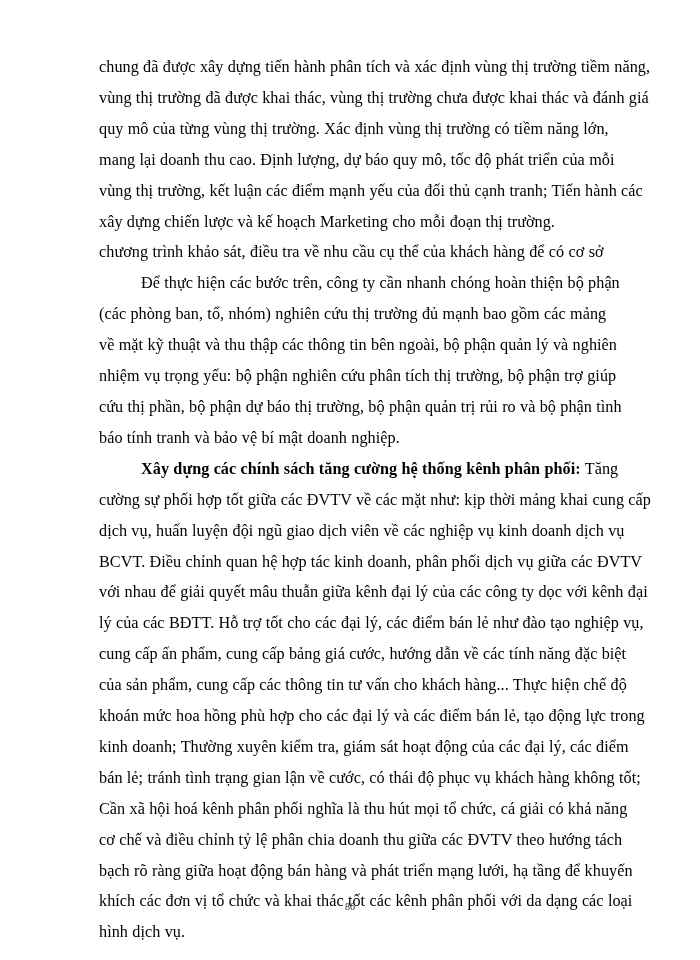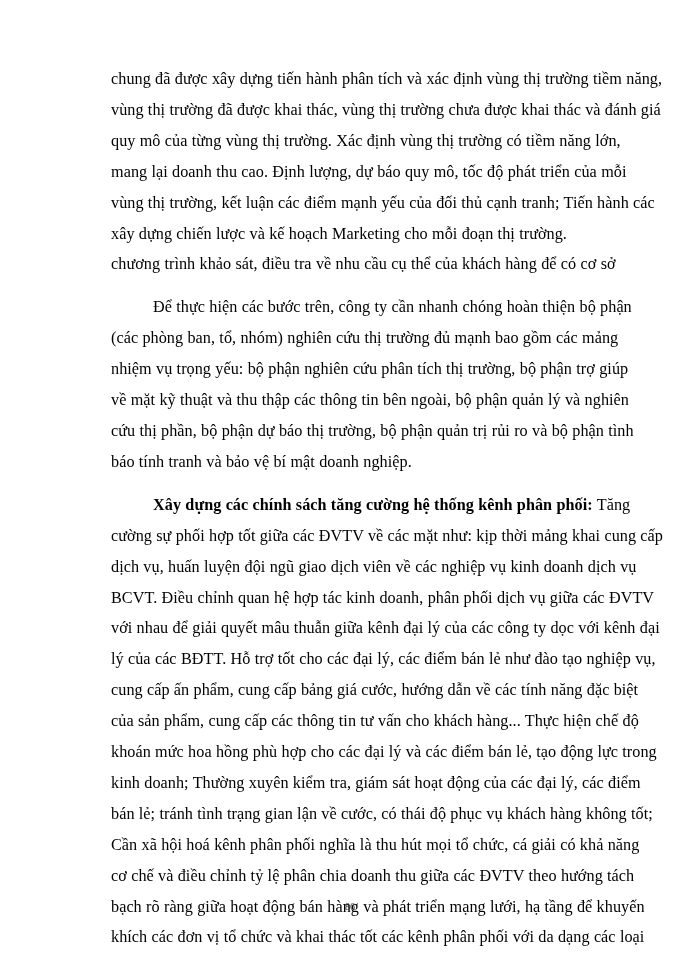--- a/index.html
+++ b/index.html
@@ -19,21 +19,21 @@
     overflow: hidden;
     box-sizing: border-box;
   }
   .text-column {
     position: absolute;
     left: 99px;
     top: 52px;
     width: 502px;
   }
   .para {
-    margin: 12px;
+    margin: 0;
     text-align: justify;
     text-justify: inter-word;
     font-size: 16.2px;
     line-height: 30.9px;
     letter-spacing: 0.05px;
     word-spacing: 0.2px;
   }
   .para + .para {
     margin-top: 0;
   }
@@ -74,22 +74,22 @@
       <span class="line">quy mô của từng vùng thị trường. Xác định vùng thị trường có tiềm năng lớn,</span>
       <span class="line">mang lại doanh thu cao. Định lượng, dự báo quy mô, tốc độ phát triển của mỗi</span>
       <span class="line">vùng thị trường, kết luận các điểm mạnh yếu của đối thủ cạnh tranh; Tiến hành các</span>
       <span class="line last">xây dựng chiến lược và kế hoạch Marketing cho mỗi đoạn thị trường.</span>
       <span class="line">chương trình khảo sát, điều tra về nhu cầu cụ thể của khách hàng để có cơ sở</span>
     </p>
 
     <p class="para">
       <span class="line" style="text-indent:42px">Để thực hiện các bước trên, công ty cần nhanh chóng hoàn thiện bộ phận</span>
       <span class="line">(các phòng ban, tổ, nhóm) nghiên cứu thị trường đủ mạnh bao gồm các mảng</span>
+      <span class="line">về mặt kỹ thuật và thu thập các thông tin bên ngoài, bộ phận quản lý và nghiên</span>
       <span class="line">nhiệm vụ trọng yếu: bộ phận nghiên cứu phân tích thị trường, bộ phận trợ giúp</span>
-      <span class="line">về mặt kỹ thuật và thu thập các thông tin bên ngoài, bộ phận quản lý và nghiên</span>
       <span class="line">cứu thị phần, bộ phận dự báo thị trường, bộ phận quản trị rủi ro và bộ phận tình</span>
       <span class="line last">báo tính tranh và bảo vệ bí mật doanh nghiệp.</span>
     </p>
 
     <p class="para">
       <span class="line" style="text-indent:42px"><span class="lead">Xây dựng các chính sách tăng cường hệ thống kênh phân phối:</span> <span>Tăng</span></span>
       <span class="line">cường sự phối hợp tốt giữa các ĐVTV về các mặt như: kịp thời mảng khai cung cấp</span>
       <span class="line">dịch vụ, huấn luyện đội ngũ giao dịch viên về các nghiệp vụ kinh doanh dịch vụ</span>
       <span class="line">BCVT. Điều chỉnh quan hệ hợp tác kinh doanh, phân phối dịch vụ giữa các ĐVTV</span>
       <span class="line">với nhau để giải quyết mâu thuẫn giữa kênh đại lý của các công ty dọc với kênh đại</span>

